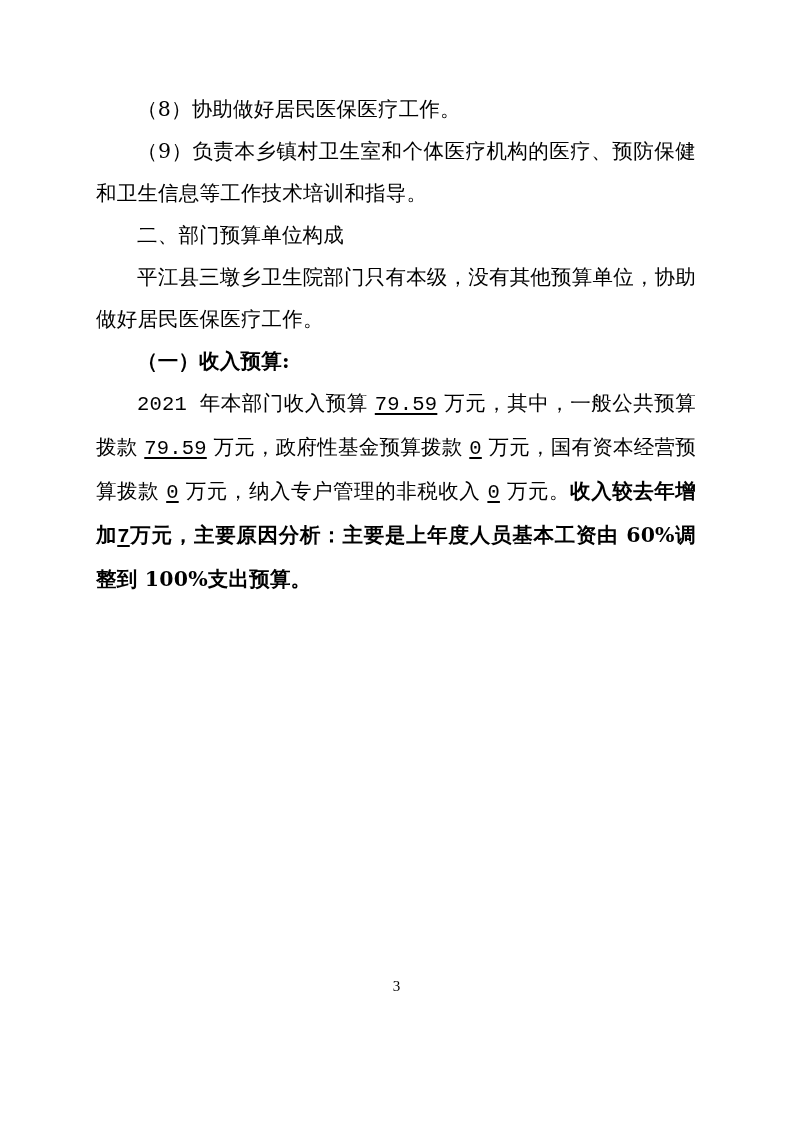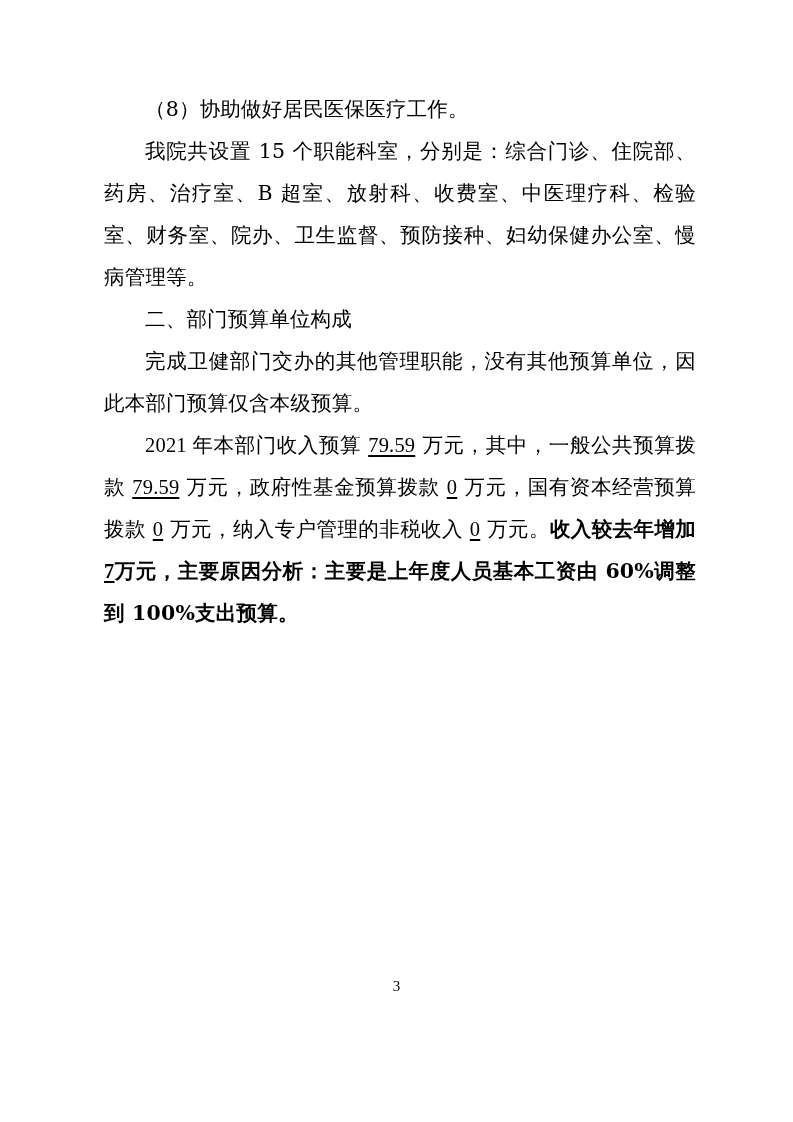--- a/index.html
+++ b/index.html
@@ -22,60 +22,61 @@
     background: #ffffff;
     overflow: hidden;
   }
   .content {
     position: absolute;
     left: 96px;
     top: 88px;
     width: 600px;
   }
   p.para {
-    margin: 0 0 0 8px;
+    margin: 0 0 0 0;
     font-size: 20.5px;
     line-height: 42px;
     text-align: justify;
     text-justify: inter-ideograph;
     letter-spacing: 0.2px;
     font-family: "DejaVu Serif", "Liberation Serif", serif;
   }
   p.indent {
     text-indent: 41px;
   }
   p.bold {
     font-weight: bold;
   }
   .u {
     text-decoration: underline;
     text-underline-offset: 3px;
   }
   .num {
-    font-family: Liberation Serif, serif;
+    font-family: Liberation Mono, monospace;
   }
   .pageno {
     position: absolute;
     top: 978px;
     left: 0;
     width: 793px;
     text-align: center;
     font-size: 15px;
     font-family: "Liberation Serif", "DejaVu Serif", serif;
   }
 </style>
 </head>
 <body>
 
 <div class="page">
   <div class="content">
 
     <p class="para indent">（8）协助做好居民医保医疗工作。</p>
-    <p class="para indent">我院共设置 15 个职能科室，分别是：综合门诊、住院部、药房、治疗室、B 超室、放射科、收费室、中医理疗科、检验室、财务室、院办、卫生监督、预防接种、妇幼保健办公室、慢病管理等。</p>
+    <p class="para indent">（9）负责本乡镇村卫生室和个体医疗机构的医疗、预防保健和卫生信息等工作技术培训和指导。</p>
     <p class="para indent">二、部门预算单位构成</p>
-    <p class="para indent">完成卫健部门交办的其他管理职能，没有其他预算单位，因此本部门预算仅含本级预算。</p>
+    <p class="para indent">平江县三墩乡卫生院部门只有本级，没有其他预算单位，协助做好居民医保医疗工作。</p>
+    <p class="para indent bold">（一）收入预算:</p>
 
     <p class="para indent"><span class="num">2021 年本部门收入预算</span> <span class="u num">79.59</span> <span>万元，其中，一般公共预算拨款</span> <span class="u num">79.59</span> <span>万元，政府性基金预算拨款</span> <span class="u num">0</span> <span>万元，国有资本经营预算拨款</span> <span class="u num">0</span> <span>万元，纳入专户管理的非税收入</span> <span class="u num">0</span> <span>万元。</span><b>收入较去年增加</b><b class="u num">7</b><b>万元，主要原因分析：主要是上年度人员基本工资由 60%调整到 100%支出预算。</b></p>
 
   </div>
 
   <div class="pageno">3</div>
 </div>
 
 </body></html>

